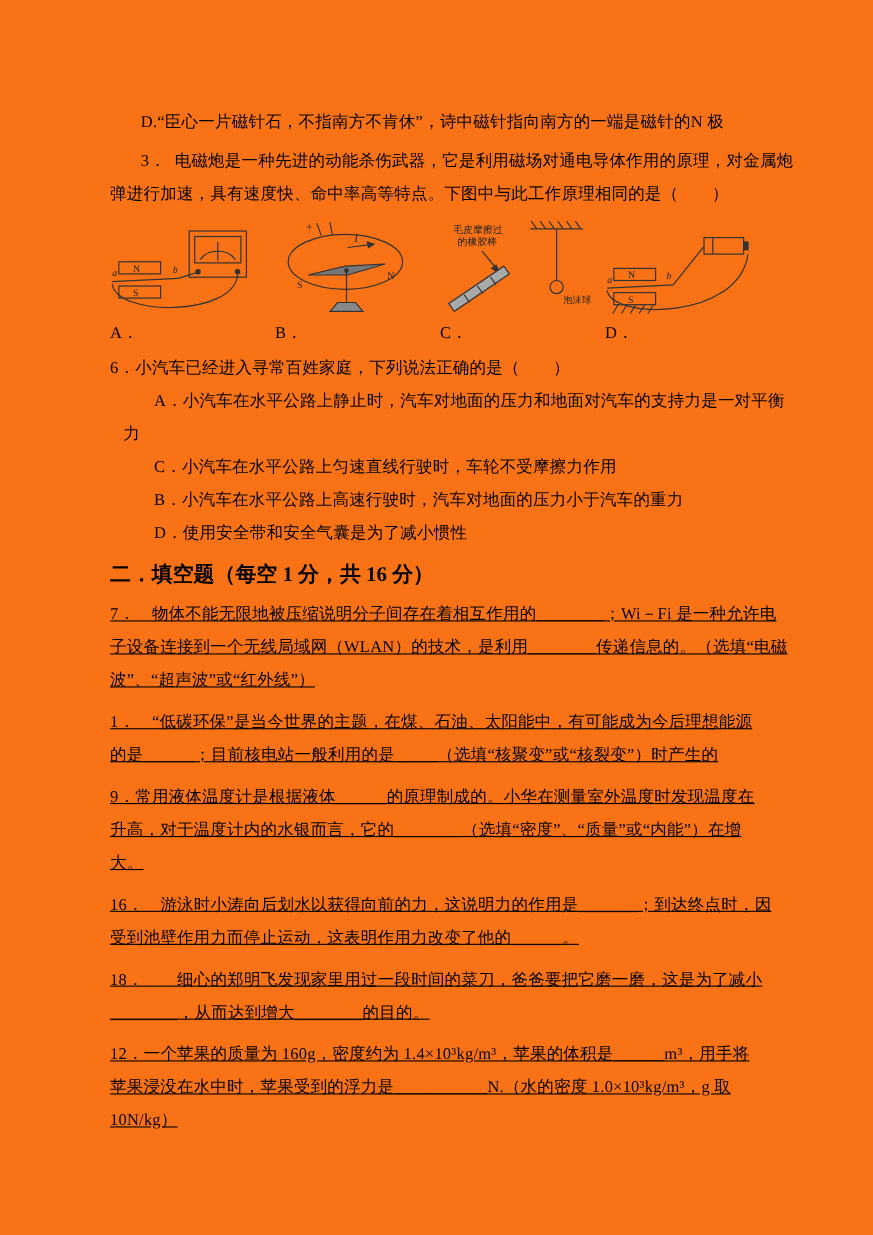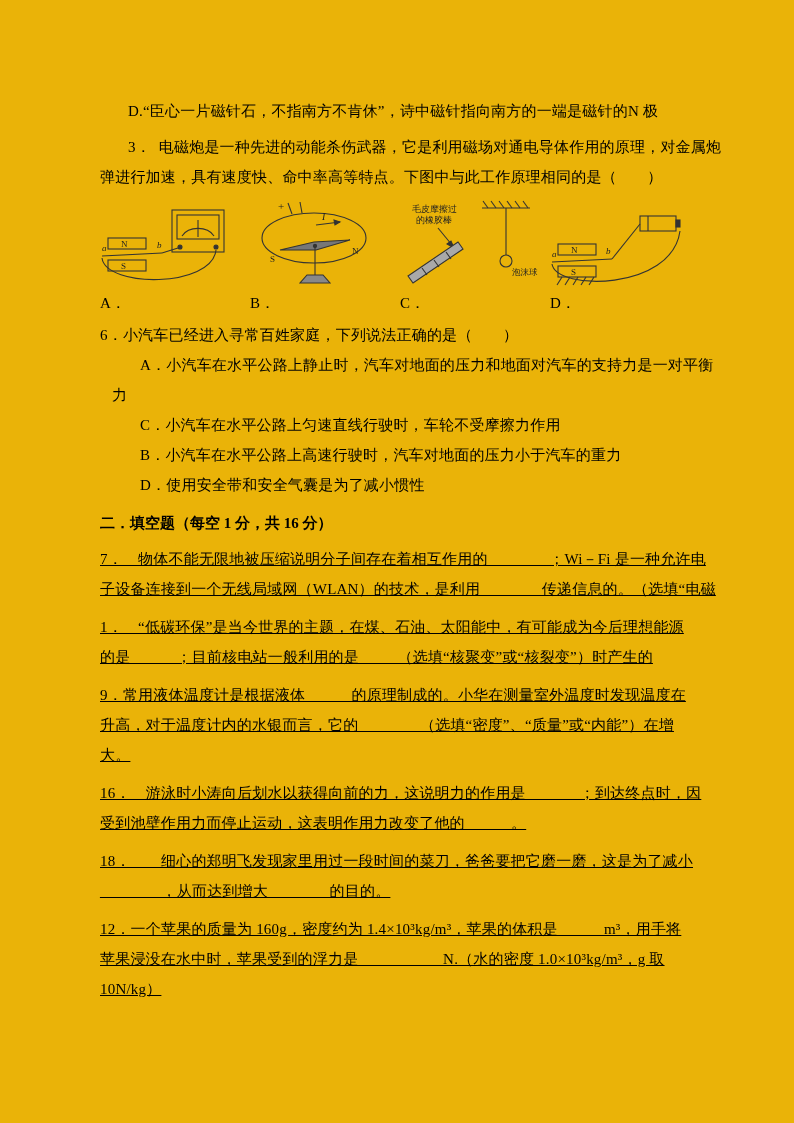--- a/index.html
+++ b/index.html
@@ -6,36 +6,36 @@
   html, body { background: #ffffff; }
   body {
     width: 794px; height: 1123px;
     font-family: "Liberation Serif", "DejaVu Serif", serif;
     color: #000;
   }
   .page {
     width: 794px; height: 1123px;
     padding: 96px 94px 0 100px;
     overflow: hidden;
-    background: #eab308;
+    background: #f97316;
   }
   .line {
     font-size: 15px;
     line-height: 30px;
     white-space: pre;
     letter-spacing: 0.2px;
   }
   .ind-28 { padding-left: 28px; }
   .ind-40 { padding-left: 40px; }
   .ind-12 { padding-left: 12px; }
   .q { margin-bottom: 6px; }
   .fillq { margin-bottom: 8px; text-decoration: underline; }
   .section-title {
     font-weight: bold;
-    font-size: 15px;
+    font-size: 19px;
     line-height: 30px;
     margin: 8px 0 6px 0;
     white-space: pre;
   }
   .figures {
     display: flex;
     align-items: flex-end;
     margin: 4px 0 8px 0;
   }
   .fig {
@@ -163,20 +163,21 @@
     <div class="line ind-40">C．小汽车在水平公路上匀速直线行驶时，车轮不受摩擦力作用</div>
     <div class="line ind-40">B．小汽车在水平公路上高速行驶时，汽车对地面的压力小于汽车的重力</div>
     <div class="line ind-40">D．使用安全带和安全气囊是为了减小惯性</div>
   </div>
 
   <div class="section-title">二．填空题（每空 1 分，共 16 分）</div>
 
   <div class="fillq">
     <div class="line">7．　物体不能无限地被压缩说明分子间存在着相互作用的________；Wi－Fi 是一种允许电</div>
     <div class="line">子设备连接到一个无线局域网（WLAN）的技术，是利用________传递信息的。（选填“电磁</div>
+    <div class="line">波”、“超声波”或“红外线”）</div>
   </div>
 
   <div class="fillq">
     <div class="line">1．　“低碳环保”是当今世界的主题，在煤、石油、太阳能中，有可能成为今后理想能源</div>
     <div class="line">的是______；目前核电站一般利用的是_____（选填“核聚变”或“核裂变”）时产生的</div>
   </div>
 
   <div class="fillq">
     <div class="line">9．常用液体温度计是根据液体______的原理制成的。小华在测量室外温度时发现温度在</div>
     <div class="line">升高，对于温度计内的水银而言，它的________（选填“密度”、“质量”或“内能”）在增</div>

